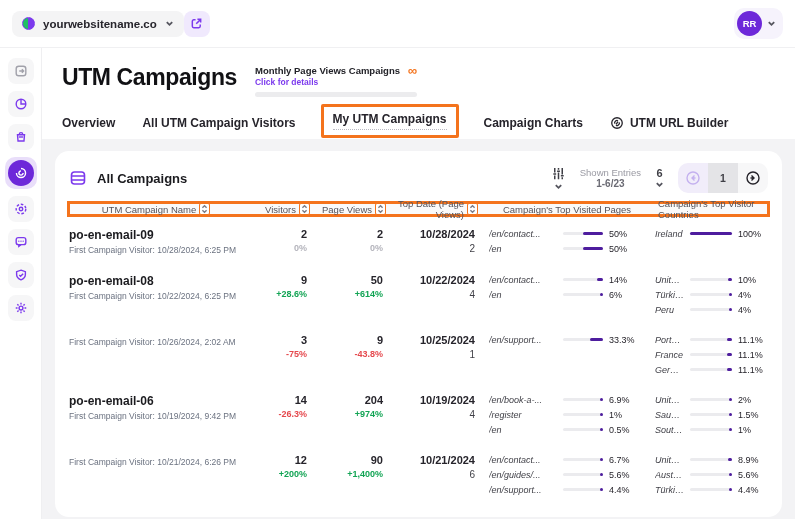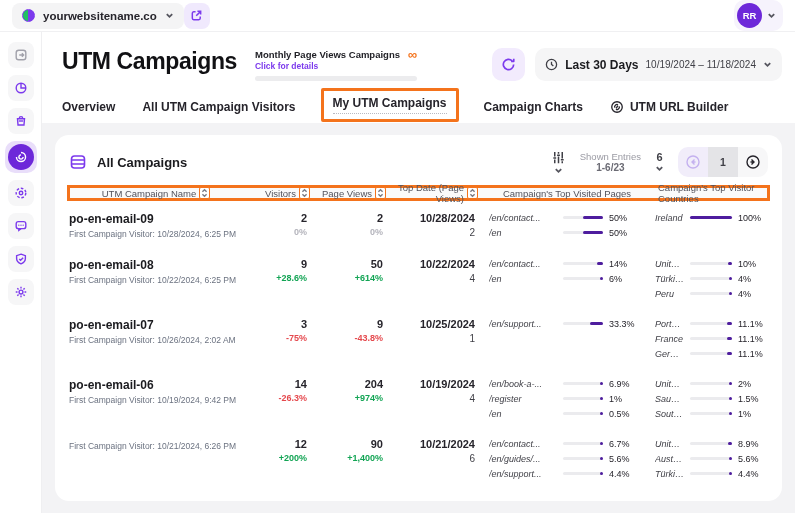--- a/index.html
+++ b/index.html
@@ -1,20 +1,20 @@
 <!DOCTYPE html>
 <html><head>
 <meta charset="utf-8">
 <style>
   * { box-sizing: border-box; margin: 0; padding: 0; }
   html,body { width:795px; height:519px; overflow:hidden; background:#fff;
     font-family:"Liberation Sans","DejaVu Sans",sans-serif; color:#1f1f24; }
 
   
-  .topbar { height:32px; display:flex; align-items:center; padding:0 12px; gap:0;
+  .topbar { height:48px; display:flex; align-items:center; padding:0 12px; gap:0;
     background:#fff; border-bottom:1px solid #f0f0f2; }
   .site-pill { display:flex; align-items:center; gap:8px; height:26px; padding:0 10px;
     background:#f4f4f5; border-radius:8px; cursor:pointer; }
   .favicon { width:13px; height:13px; border-radius:50%;
     background:linear-gradient(90deg,#21c063 46%,#7c3aed 46%); border:1.5px solid #7c3aed; }
   .site-name { font-size:11.5px; font-weight:700; color:#26242b; }
   .chev { width:9px; height:9px; stroke:#55555e; stroke-width:2; fill:none; }
   .external-btn { width:26px; height:26px; border-radius:8px; background:#f0e9fd;
     display:flex; align-items:center; justify-content:center; cursor:pointer; }
   .avatar-wrap { margin-left:auto; display:flex; align-items:center; gap:5px;
@@ -204,39 +204,20 @@
     <div class="page-head">
       <div class="page-title">UTM Campaigns</div>
       <div class="quota">
         <div class="quota-top">
           <span class="quota-label">Monthly Page Views Campaigns</span>
           <span class="quota-value">∞</span>
         </div>
         <div class="quota-link">Click for details</div>
         <div class="quota-bar"></div>
       </div>
-      <div class="head-right">
-        <div class="refresh-btn">
-          <svg width="15" height="15" viewBox="0 0 16 16" fill="none" stroke="#7c3aed" stroke-width="1.8">
-            <path d="M13.5 8a5.5 5.5 0 1 1-1.6-3.9"></path>
-              <path d="M13.6 1.8v2.8h-2.8" stroke-linejoin="round"></path>
-          </svg>
-        </div>
-        <div class="date-pill">
-          <svg width="13" height="13" viewBox="0 0 14 14" fill="none" stroke="#3f3f46" stroke-width="1.4">
-            <circle cx="7" cy="7" r="5.5"></circle>
-              <path d="M7 4v3l2 1.5"></path>
-          </svg>
-          <span class="date-label">Last 30 Days</span>
-          <span class="date-range">10/19/2024 – 11/18/2024</span>
-          <svg class="chev" viewBox="0 0 10 10">
-              <path d="M2 3.5l3 3 3-3"></path>
-            </svg>
-        </div>
-      </div>
     </div>
 
     <div class="tabs">
       <div class="tab">
           <span class="tab-label">Overview</span>
         </div>
       <div class="tab">
           <span class="tab-label">All UTM Campaign Visitors</span>
         </div>
       <div class="tab active">
@@ -443,21 +424,20 @@
     <span class="m-track">
                     <span class="m-fill" style="width: 4%;"></span>
                   </span>
     <span class="m-pct">4%</span>
   </div>
 </div>
   </div>
 
   <div class="trow">
     <div class="col-name">
-      <div class="c-name">po-en-email-07</div>
       <div class="c-sub">First Campaign Visitor: 10/26/2024, 2:02 AM</div>
     </div>
     <div class="col-vis">
       <div class="c-val">3</div>
       <div class="c-chg neg">-75%</div>
     </div>
     <div class="col-pv">
       <div class="c-val">9</div>
       <div class="c-chg neg">-43.8%</div>
     </div>

